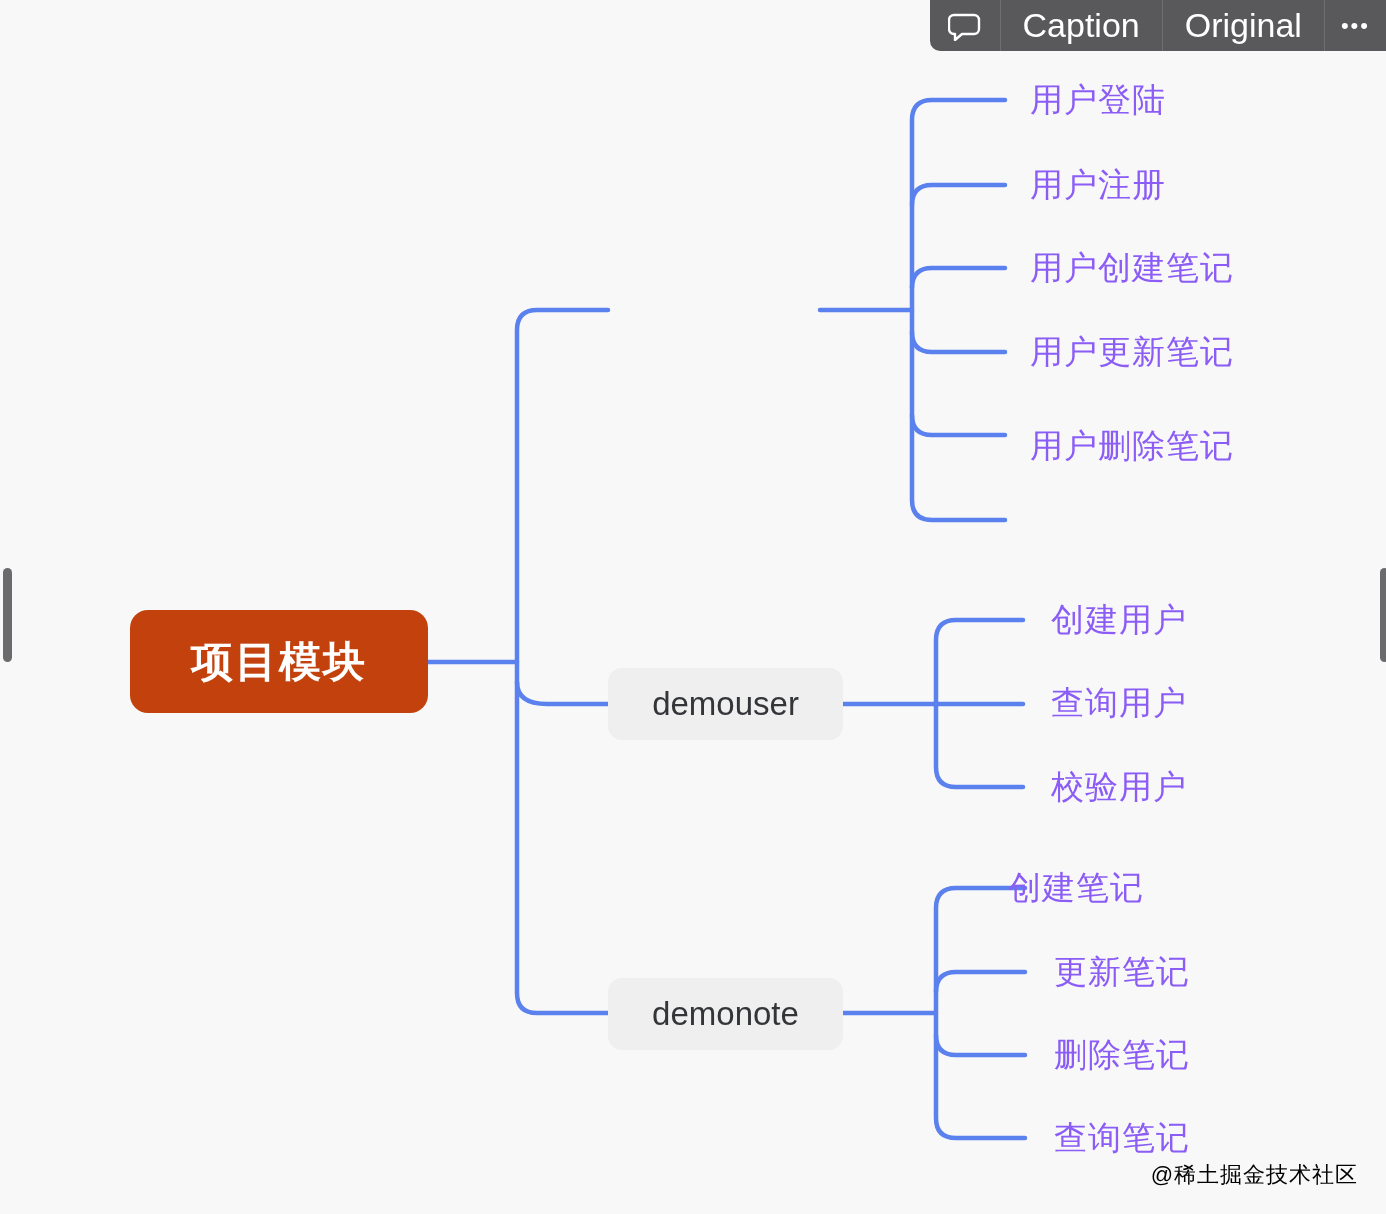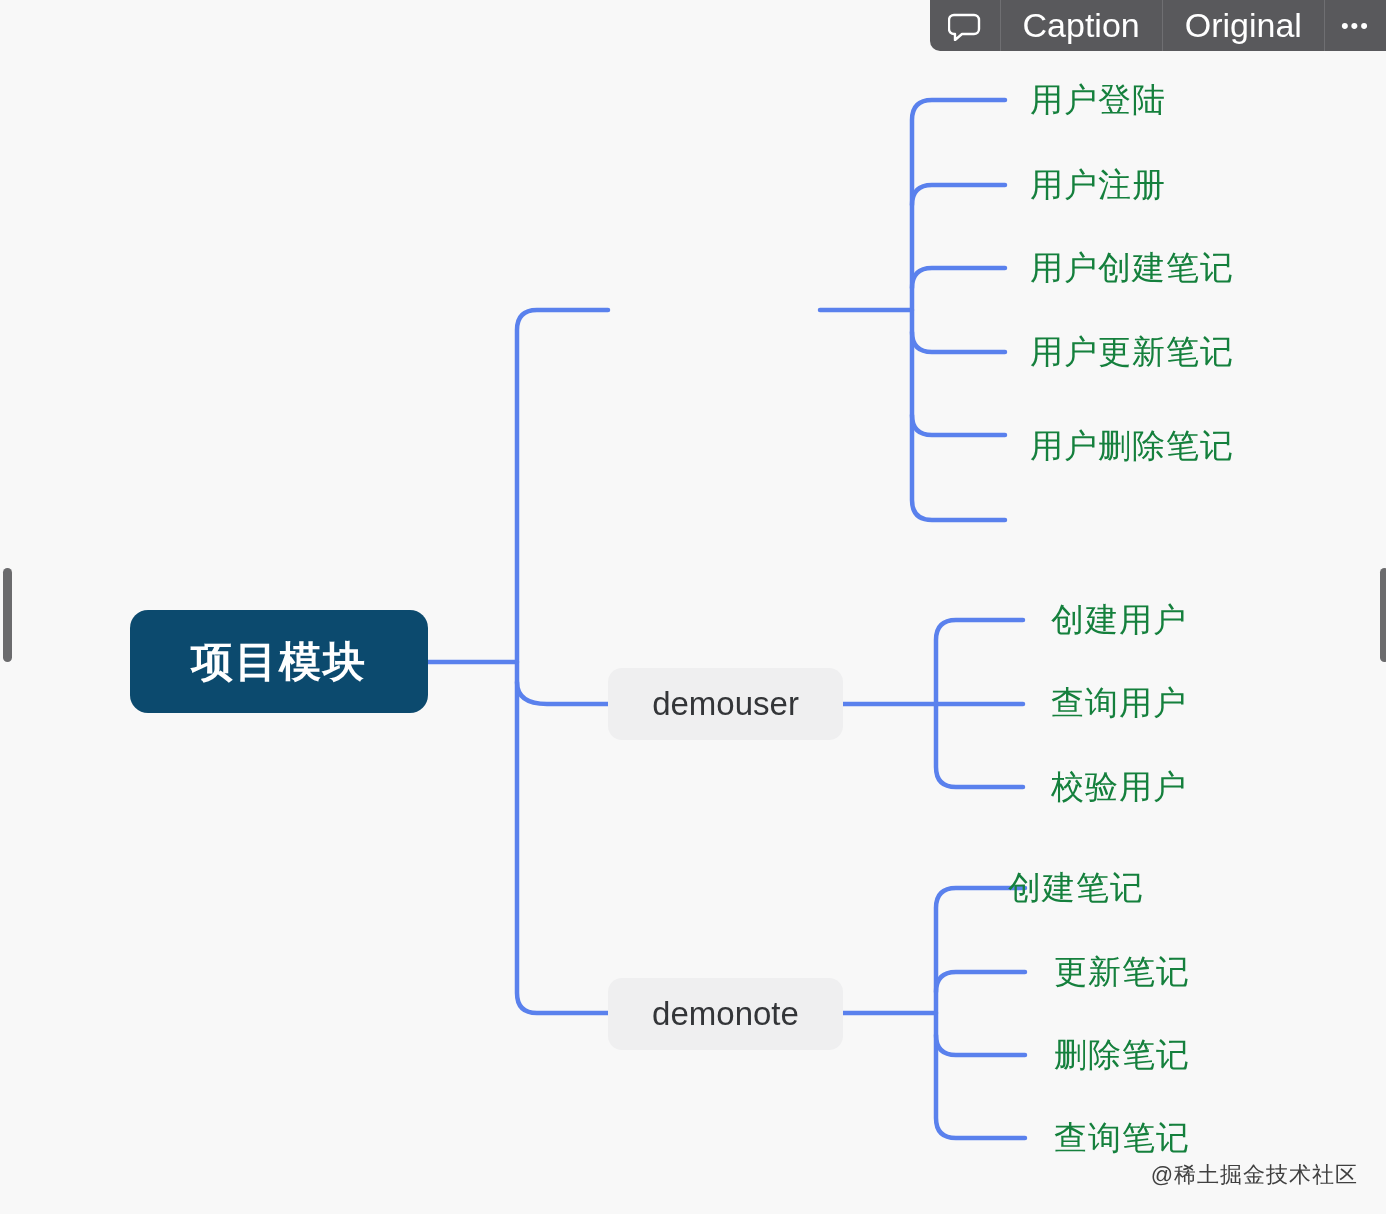--- a/index.html
+++ b/index.html
@@ -8,35 +8,35 @@
     background:#f8f8f8;
     font-family:"Liberation Sans","DejaVu Sans",sans-serif;
   }
   .canvas{position:absolute;inset:0;}
   svg.connectors{position:absolute;left:0;top:0;}
 
   
   .node{position:absolute;display:flex;align-items:center;justify-content:center;box-sizing:border-box;}
   .root-node{
     left:130px;top:610px;width:298px;height:103px;
-    background:#0c4a6e;border-radius:18px;
+    background:#c2410c;border-radius:18px;
     color:#ffffff;font-size:42px;font-weight:600;letter-spacing:2px;
   }
   .branch-node{
     background:#efeff0;border-radius:14px;
     color:#333538;font-size:33px;font-weight:500;
   }
   .branch-demoapi{left:608px;top:275px;width:212px;height:70px;}
   .branch-demouser{left:608px;top:668px;width:235px;height:72px;}
   .branch-demonote{left:608px;top:978px;width:235px;height:72px;}
 
   
   .leaf{
     position:absolute;transform:translateY(-50%);
-    color:#15803d;font-size:33px;font-weight:500;white-space:nowrap;letter-spacing:1px;
+    color:#8b5cf6;font-size:33px;font-weight:500;white-space:nowrap;letter-spacing:1px;
   }
 
   
   .toolbar{
     position:absolute;top:0;right:0;height:51px;
     display:flex;align-items:stretch;
     background:#59595c;border-radius:0 0 0 10px;
     color:#ffffff;
   }
   .toolbar .seg{
@@ -50,21 +50,21 @@
   
   .edge-handle{
     position:absolute;width:9px;height:94px;border-radius:5px;background:#6b6b6d;
   }
   .edge-handle.left{left:3px;top:568px;}
   .edge-handle.right{right:-3px;top:568px;}
 
   
   .watermark{
     position:absolute;right:28px;bottom:24px;
-    color:#404040;font-size:22px;letter-spacing:1px;
+    color:#000000;font-size:22px;letter-spacing:1px;
   }
 </style>
 </head>
 <body>
 
 <div class="canvas">
 
   <svg class="connectors" width="1386" height="1214" viewBox="0 0 1386 1214" fill="none" stroke="#5a81ed" stroke-width="4.5" stroke-linecap="round">
 
     <path d="M428,662 L517,662"></path>

